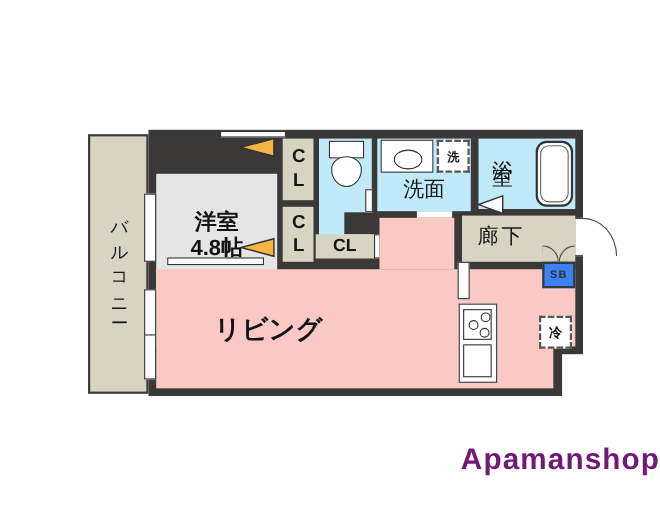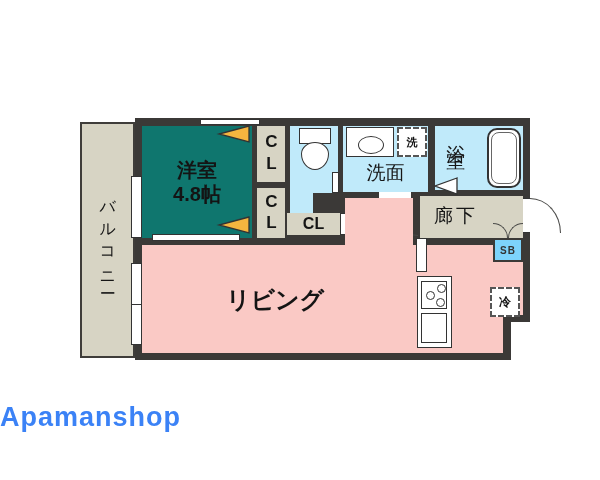--- a/index.html
+++ b/index.html
@@ -5,21 +5,21 @@
   html,body{margin:0;padding:0;}
   body{
     width:600px;height:480px;position:relative;background:#ffffff;
     font-family:"Liberation Sans","DejaVu Sans",sans-serif;color:#141414;
     overflow:hidden;
   }
   .abs{position:absolute;box-sizing:border-box;}
   
   #plan{left:135px;top:118px;width:395px;height:242px;background:#3b3937;}
   .room{position:absolute;box-sizing:border-box;}
-  .orange{background:#0f766e;}
+  .orange{background:#e5e5e5;margin-top:32px;}
   .pink{background:#fac9c5;}
   .blue{background:#c0eafa;}
   .gray{background:#d7d4c4;}
   .whitebox{background:#ffffff;border:1px solid #333;}
   .label{position:absolute;font-weight:normal;color:#161616;line-height:1.15;white-space:nowrap;}
   .vert{writing-mode:vertical-rl;text-orientation:upright;}
   .arc{position:absolute;box-sizing:border-box;border:0 solid #4a4a48;}
   .dashbox{position:absolute;box-sizing:border-box;background:#fff;border:2px dashed #555;
     display:flex;align-items:center;justify-content:center;}
   .center{display:flex;align-items:center;justify-content:center;text-align:center;}
@@ -105,21 +105,21 @@
 
   <div class="room pink" style="left:7px;top:127px;width:381px;height:70px;"></div>
   <div class="room pink" style="left:7px;top:127px;width:361px;height:108px;"></div>
 
   <div class="abs whitebox" style="left:281px;top:120px;width:11px;height:34px;"></div>
 
   <div class="arc" style="left:358px;top:105px;width:15px;height:15px;border-top-width:1.5px;border-right-width:1.5px;
               border-top-right-radius:100% 100%;"></div>
   <div class="arc" style="left:373px;top:105px;width:15px;height:15px;border-top-width:1.5px;border-left-width:1.5px;
               border-top-left-radius:100% 100%;"></div>
-  <div class="abs center" style="left:358px;top:120px;width:30px;height:24px;background:#7dd3fc;border:2px solid #3b3937;">
+  <div class="abs center" style="left:358px;top:120px;width:30px;height:24px;background:#3b82f6;border:2px solid #3b3937;">
     <span style="font-size:10px;font-weight:bold;letter-spacing:1px;color:#333;">SB</span>
   </div>
 
   <div class="abs" style="left:282px;top:158px;width:35px;height:72px;background:#fff;border:1.5px solid #333;">
     <div class="abs" style="left:3px;top:4px;width:26px;height:28px;border:1px solid #333;">
       <div class="abs" style="left:15px;top:2px;width:9px;height:9px;border:1px solid #333;border-radius:50%;"></div>
       <div class="abs" style="left:4px;top:9px;width:9px;height:9px;border:1px solid #333;border-radius:50%;"></div>
       <div class="abs" style="left:14px;top:16px;width:9px;height:9px;border:1px solid #333;border-radius:50%;"></div>
     </div>
     <div class="abs" style="left:3px;top:36px;width:26px;height:30px;border:1px solid #333;"></div>
@@ -127,30 +127,30 @@
 
   <div class="dashbox" style="left:355px;top:169px;width:30px;height:30px;">
     <span style="font-size:12px;font-weight:bold;">冷</span>
   </div>
 
   <div class="abs" style="left:376px;top:204px;width:19px;height:38px;background:#fff;"></div>
 
   <div class="abs" style="left:388px;top:80px;width:7px;height:35px;background:#fff;border-top:1px solid #333;border-bottom:1px solid #333;"></div>
 </div>
 
-<div class="abs center" style="left:165px;top:272px;width:220px;height:56px;align-items:center;">
+<div class="abs center" style="left:134px;top:272px;width:220px;height:56px;align-items:center;">
   <div style="font-size:24px;font-weight:bold;line-height:1.15;">
     <div>リビング</div>
   </div>
 </div>
 
 <div class="abs arc" style="left:530px;top:198px;width:31px;height:35px;border-top-width:1.3px;border-right-width:1.3px;
             border-top-right-radius:100% 100%;"></div>
 
 <div class="abs whitebox" style="left:131px;top:176px;width:11px;height:62px;border-width:1px;"></div>
 <div class="abs whitebox" style="left:131px;top:263px;width:11px;height:82px;border-width:1px;">
   <div class="abs" style="left:0;top:40px;width:9px;height:1px;background:#333;"></div>
 </div>
 <div class="abs whitebox" style="left:152px;top:234px;width:88px;height:7px;border-width:1px;"></div>
 <div class="abs whitebox" style="left:200px;top:119px;width:60px;height:6px;border-width:1px;"></div>
 
-<div class="abs" style="left:0;top:402px;width:600px;text-align:left;font-size:27px;font-weight:600;
-            color:#3b82f6;letter-spacing:1px;">Apamanshop</div>
+<div class="abs" style="left:0;top:402px;width:600px;text-align:right;font-size:27px;font-weight:600;
+            color:#701a75;letter-spacing:1px;">Apamanshop</div>
 
 </body></html>

